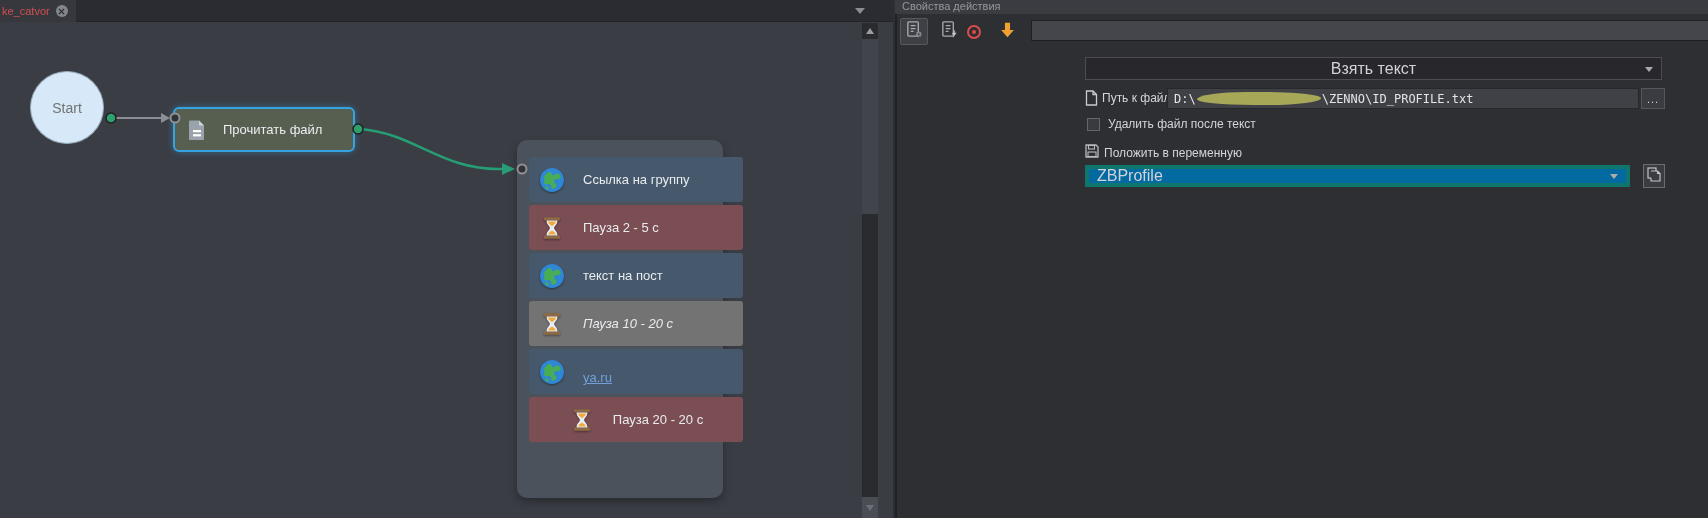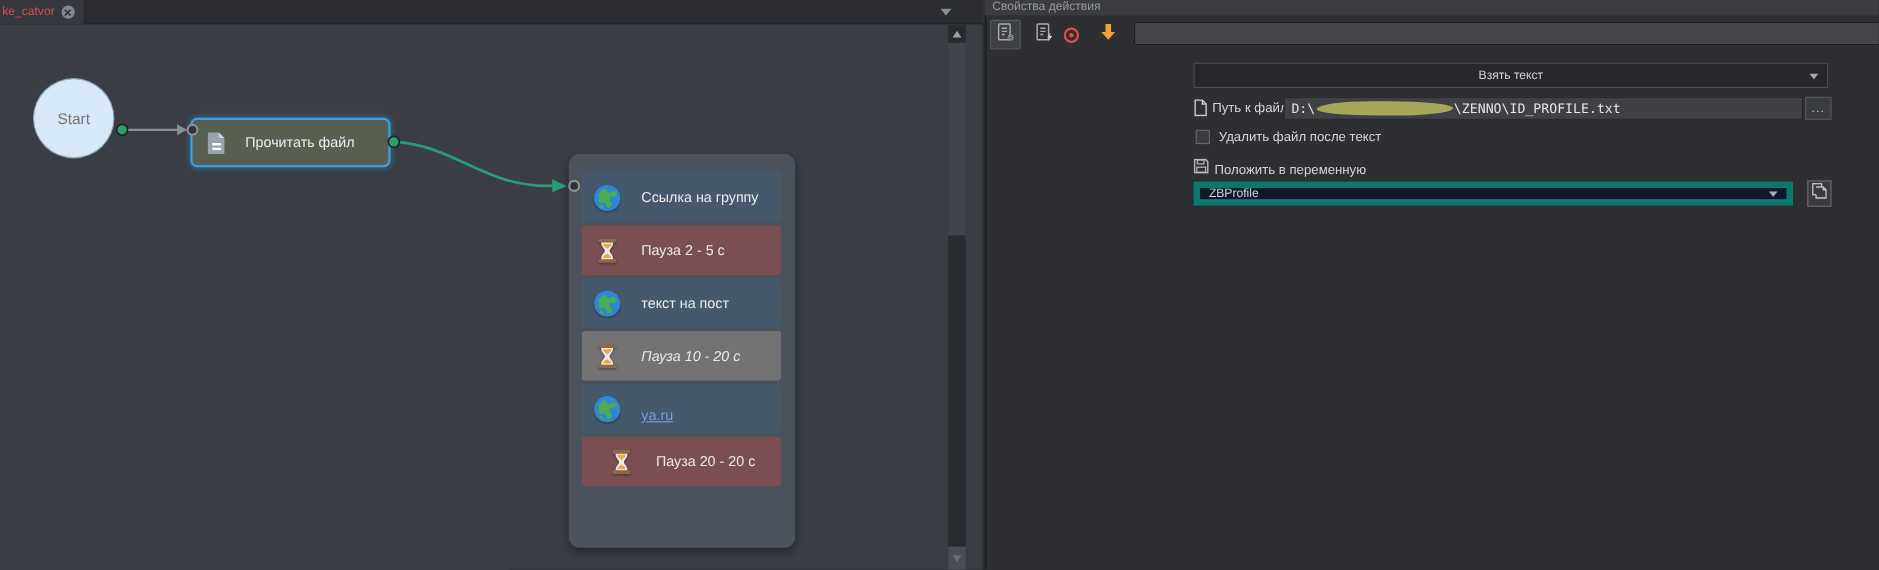--- a/index.html
+++ b/index.html
@@ -25,21 +25,21 @@
                 background:#d7e9f8; border:1px solid #93a9b8; display:flex; align-items:center; justify-content:center;
                 color:#737373; font-size:14px; }
   .read-node { position:absolute; left:173px; top:84px; width:182px; height:45px; border-radius:6px;
                border:2px solid #36a3e0; box-shadow:0 0 7px rgba(54,163,224,.45);
                display:flex; align-items:center; gap:14px; padding:0 10px; }
   .read-node .nlabel { color:#eceef0; font-size:13px; }
   .nicon { width:24px; height:24px; flex:0 0 auto; }
 
   .group { position:absolute; left:517px; top:117px; width:206px; height:358px; border-radius:10px;
            background:#4c525b; box-shadow:0 4px 8px rgba(0,0,0,.3); }
-  .group-nodes { position:absolute; left:12px; top:17px; width:181px; display:flex; flex-direction:column; gap:3px; }
+  .group-nodes { position:absolute; left:12px; top:17px; width:214px; display:flex; flex-direction:column; gap:3px; }
   .gnode { height:45px; border-radius:3px; display:flex; align-items:center; gap:18px; padding:0 10px; }
   .gicon { width:26px; height:26px; flex:0 0 auto; filter:drop-shadow(0 1px 1px rgba(0,0,0,.4)); }
   .glabel { color:#e9ebee; font-size:13px; }
   .glabel.link { text-decoration:underline;margin-top:12px; }
 
   svg.edges { position:absolute; left:0; top:0; width:893px; height:495px; pointer-events:none; }
 
   
   .vscroll { position:absolute; right:15px; top:0; width:16px; height:495px; background:#292b2f; }
   .vs-btn { position:absolute; left:0; width:16px; height:16px; display:flex; align-items:center; justify-content:center; }
@@ -55,26 +55,26 @@
   .panel-header { position:absolute; left:-2px; top:0; width:815px; height:14px; background:#3b3c41;
                   color:#94979c; font-size:11px; padding-left:7px; line-height:13px; }
   .ptool { position:absolute; top:14px; left:0; width:813px; height:33px; }
   .tbtn { position:absolute; top:4px; width:28px; height:27px; display:flex; align-items:center; justify-content:center; border-radius:2px; }
   .tbtn.sel { background:#3e4045; border:1px solid #56585d; }
   .record-icon { width:14px; height:14px; border:2px solid #de4b4b; border-radius:50%; position:relative; }
   .record-icon::after { content:""; position:absolute; left:3px; top:3px; width:4px; height:4px; border-radius:50%; background:#de4b4b; }
   .top-input { position:absolute; left:134px; top:6px; right:-2px; height:21px; background:#45464c;
                border:1px solid #1e1f23; color:#d8d9db; font-size:12px; padding:0 5px; }
 
-  .select { background:#28282c; border:1px solid #4c4d52; color:#d2d3d6; font-size:11px;
+  .select { background:#28282c; border:1px solid #4c4d52; color:#d2d3d6; font-size:16px;
             position:absolute; display:flex; align-items:center; }
   .caret { position:absolute; right:8px; top:50%; margin-top:-2px; width:0; height:0;
            border-left:4px solid transparent; border-right:4px solid transparent; border-top:5px solid #a9abb0; }
   .sel-action { left:188px; top:57px; width:577px; height:23px; justify-content:center; }
-  .sel-var { left:188px; top:165px; width:545px; height:22px; background:#0f172a; border:6px solid #0f766e; padding-left:8px; }
+  .sel-var { left:188px; top:165px; width:545px; height:22px; background:#0369a1; border:4px solid #0f766e; padding-left:8px; }
 
   .path-row { position:absolute; left:188px; top:88px; height:22px; }
   .row-label { color:#d4d5d8; font-size:12px; }
   .path-label { position:absolute; left:17px; top:3px; white-space:nowrap; }
   .path-input { position:absolute; left:82px; top:0; width:472px; height:21px; background:#404147; border:1px solid #27282c;
                 display:flex; align-items:center; padding:0 6px; font-family:"DejaVu Sans Mono", monospace;
                 font-size:12px; color:#e3e4e6; white-space:pre; }
   .blob { display:inline-block; width:124px; height:13px; margin:0 1px; border-radius:46% 54% 48% 52% / 65% 55% 60% 50%; }
   .browse-btn { position:absolute; left:556px; top:0; width:24px; height:21px; background:#3b3c41; border:1px solid #55575c;
                 color:#d0d1d4; font-size:11px; display:flex; align-items:center; justify-content:center; letter-spacing:1px; }

